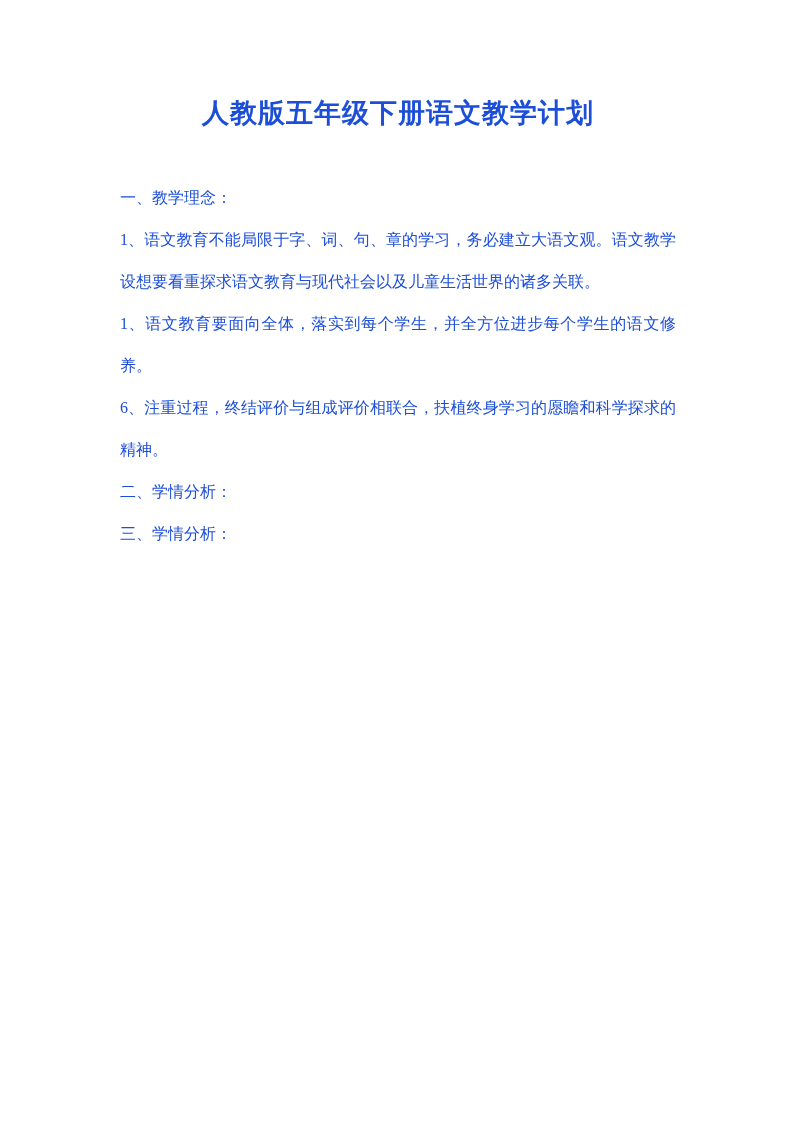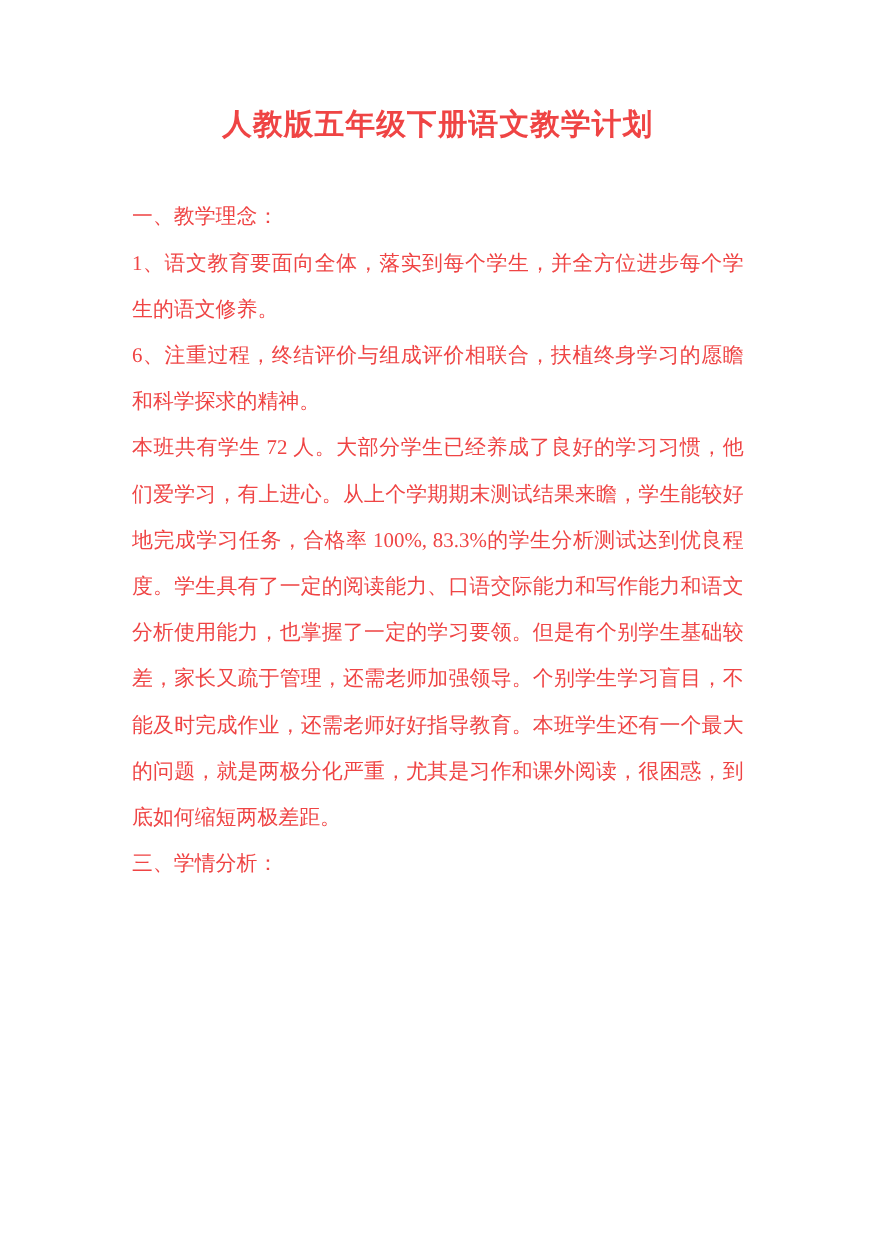--- a/index.html
+++ b/index.html
@@ -9,46 +9,47 @@
   }
   .page {
     position: relative;
     width: 793px;
     height: 972px;
     margin: 0 auto;
     background: #ffffff;
     box-sizing: border-box;
     padding: 93px 117px 0 120px;
     font-family: "Liberation Serif", "DejaVu Serif", serif;
-    color: #ef4444;
+    color: #1d4ed8;
     overflow: hidden;
   }
   .doc-title {
     margin: 0 0 44px 0;
     font-size: 27px;
     line-height: 40px;
     font-weight: bold;
     text-align: center;
     letter-spacing: 1px;
     font-family: "Liberation Serif", "DejaVu Serif", serif;
   }
   .doc-body p {
     margin: 0;
-    font-size: 19px;
+    font-size: 16px;
     line-height: 42px;
     text-align: justify;
     word-break: break-all;
   }
 </style>
 </head>
 <body>
 
 <div class="page">
   <h1 class="doc-title">人教版五年级下册语文教学计划</h1>
 
   <div class="doc-body">
     <p>一、教学理念：</p>
+    <p>1、语文教育不能局限于字、词、句、章的学习，务必建立大语文观。语文教学设想要看重探求语文教育与现代社会以及儿童生活世界的诸多关联。</p>
     <p>1、语文教育要面向全体，落实到每个学生，并全方位进步每个学生的语文修养。</p>
     <p>6、注重过程，终结评价与组成评价相联合，扶植终身学习的愿瞻和科学探求的精神。</p>
-    <p>本班共有学生 72 人。大部分学生已经养成了良好的学习习惯，他们爱学习，有上进心。从上个学期期末测试结果来瞻，学生能较好地完成学习任务，合格率 100%, 83.3%的学生分析测试达到优良程度。学生具有了一定的阅读能力、口语交际能力和写作能力和语文分析使用能力，也掌握了一定的学习要领。但是有个别学生基础较差，家长又疏于管理，还需老师加强领导。个别学生学习盲目，不能及时完成作业，还需老师好好指导教育。本班学生还有一个最大的问题，就是两极分化严重，尤其是习作和课外阅读，很困惑，到底如何缩短两极差距。</p>
+    <p>二、学情分析：</p>
     <p>三、学情分析：</p>
   </div>
 </div>
 
 </body></html>

